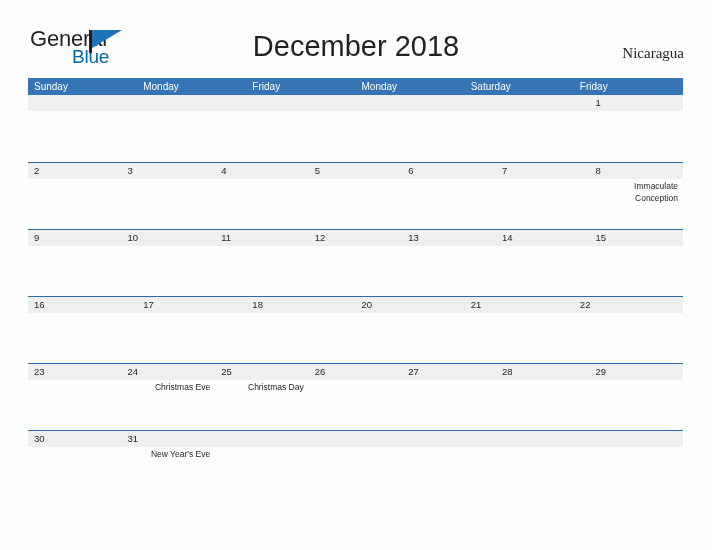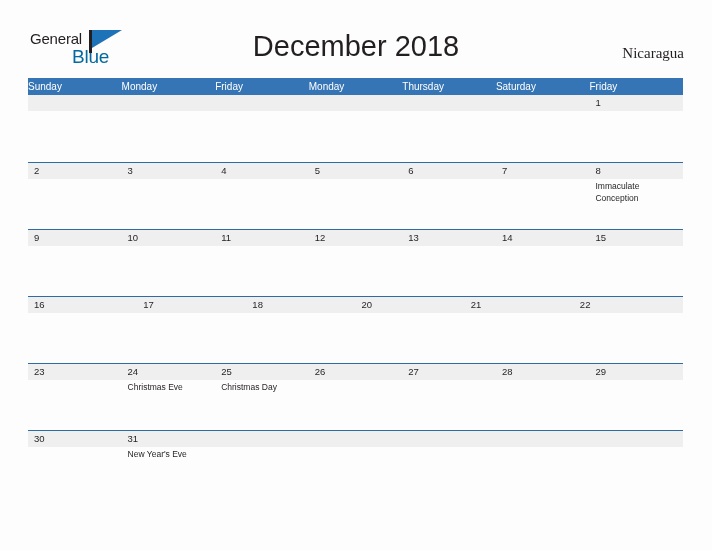--- a/index.html
+++ b/index.html
@@ -34,21 +34,21 @@
     position: absolute;
     left: 30px;
     top: 29px;
     width: 120px;
     height: 42px;
   }
   .logo-general {
     position: absolute;
     left: 0;
     top: 0;
-    font-size: 15px;
+    font-size: 22px;
     color: #231f20;
     letter-spacing: -0.2px;
     line-height: 20px;
     font-family: "Liberation Sans", sans-serif;
   }
   .logo-blue {
     position: absolute;
     left: 42px;
     top: 18px;
     font-size: 19px;
@@ -116,20 +116,21 @@
     display: flex;
     width: 655px;
     height: 17px;
     background: #3575b5;
   }
   .weekday {
     flex: 1 1 0;
     color: #ffffff;
     font-size: 10px;
     line-height: 17px;
+    padding-left: 6px;
     box-sizing: border-box;
     font-family: "Liberation Sans", sans-serif;
     white-space: nowrap;
   }
 
   .week {
     width: 655px;
     height: 67px;
     position: relative;
     border-top: 1px solid #2e6da4;
@@ -158,20 +159,21 @@
     padding-left: 6px;
     box-sizing: border-box;
     font-family: "Liberation Sans", sans-serif;
   }
   .day-num.blank {
     color: transparent;
   }
   .day-events {
     padding: 2px 5px 0 6px;
     box-sizing: border-box;
+    text-align: right;
   }
   .event {
     font-size: 8.5px;
     line-height: 11.5px;
     color: #231f20;
     font-family: "Liberation Sans", sans-serif;
     word-wrap: break-word;
   }
 </style>
 </head>
@@ -196,21 +198,20 @@
 
   </div>
 
   <div class="calendar">
 
     <div class="weekday-row">
       <div class="weekday">Sunday</div>
       <div class="weekday">Monday</div>
       <div class="weekday">Friday</div>
       <div class="weekday">Monday</div>
-      <div class="weekday">Thursday</div>
       <div class="weekday">Saturday</div>
       <div class="weekday">Friday</div>
     </div>
 
     <div id="weeks-container">
         <div class="week">
           <div class="week-inner">
             <div class="day">
               <div class="day-num blank"></div>
             </div>

